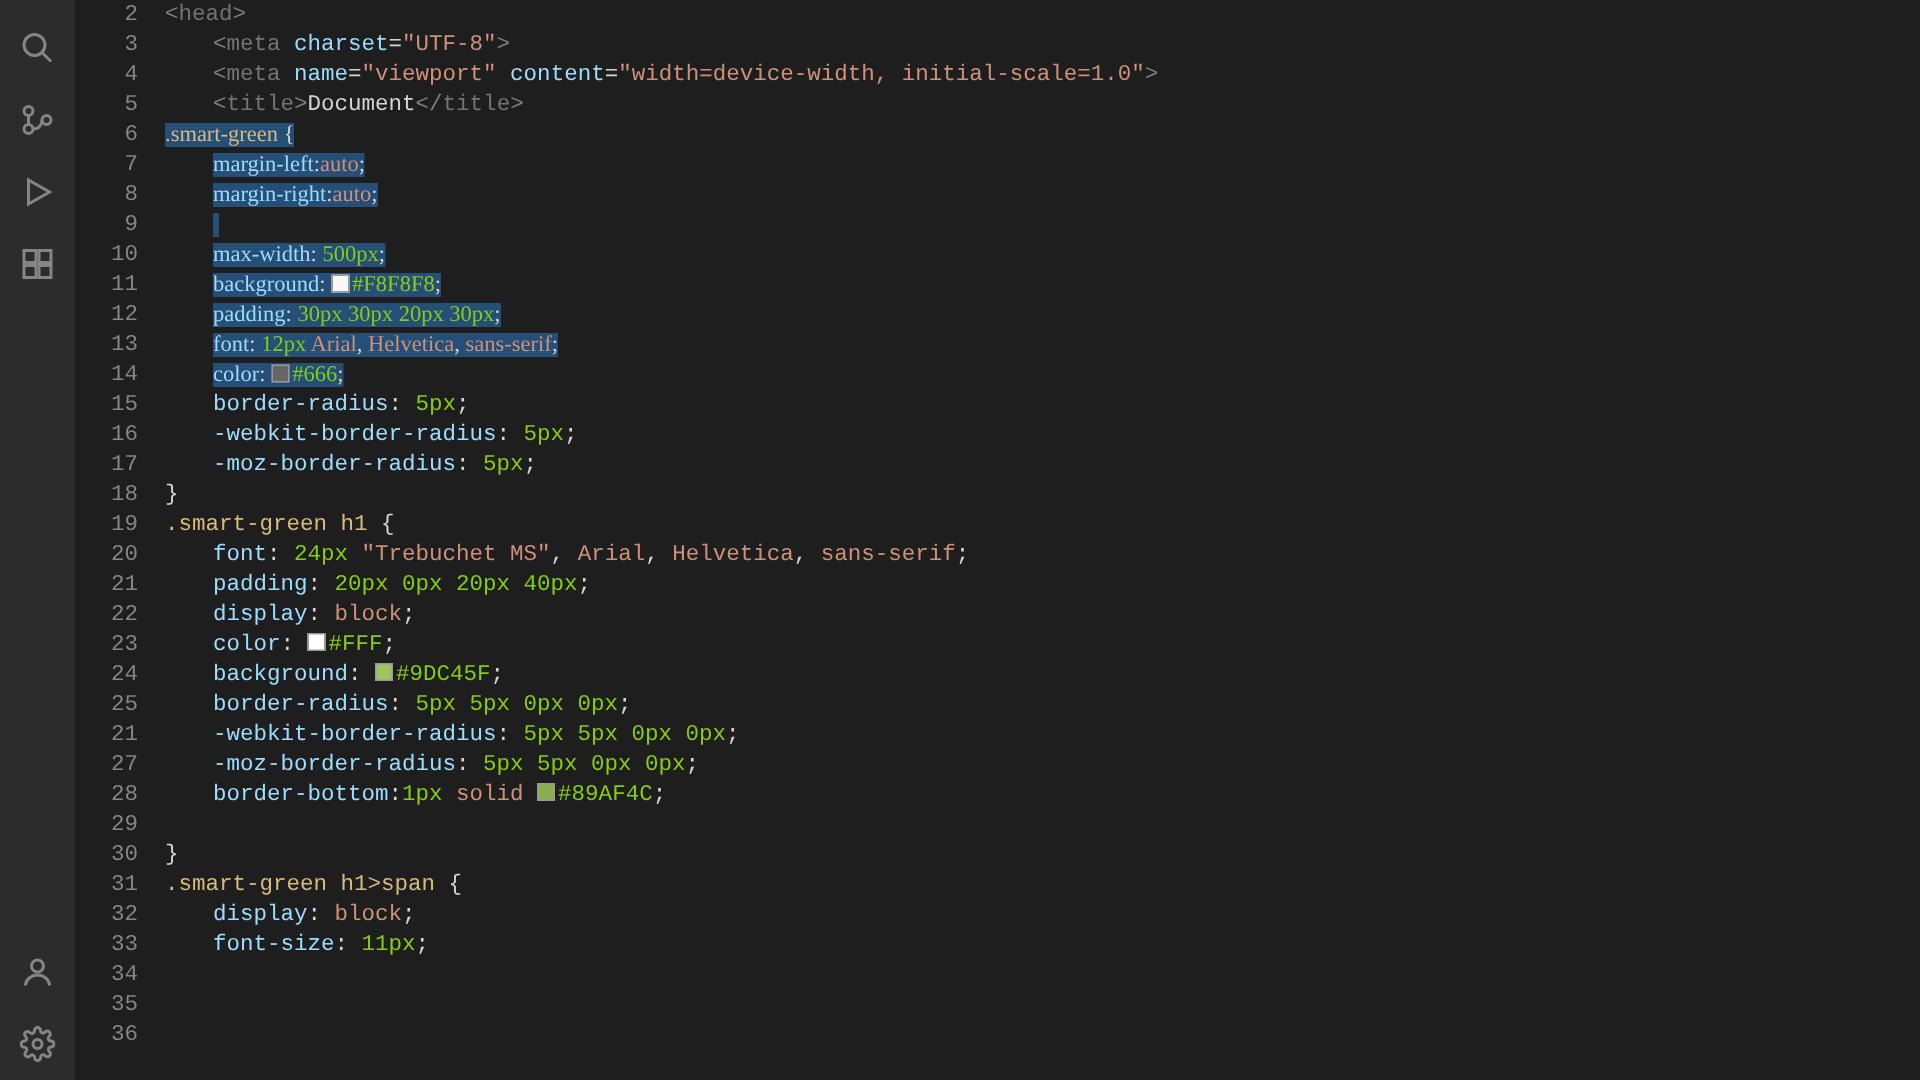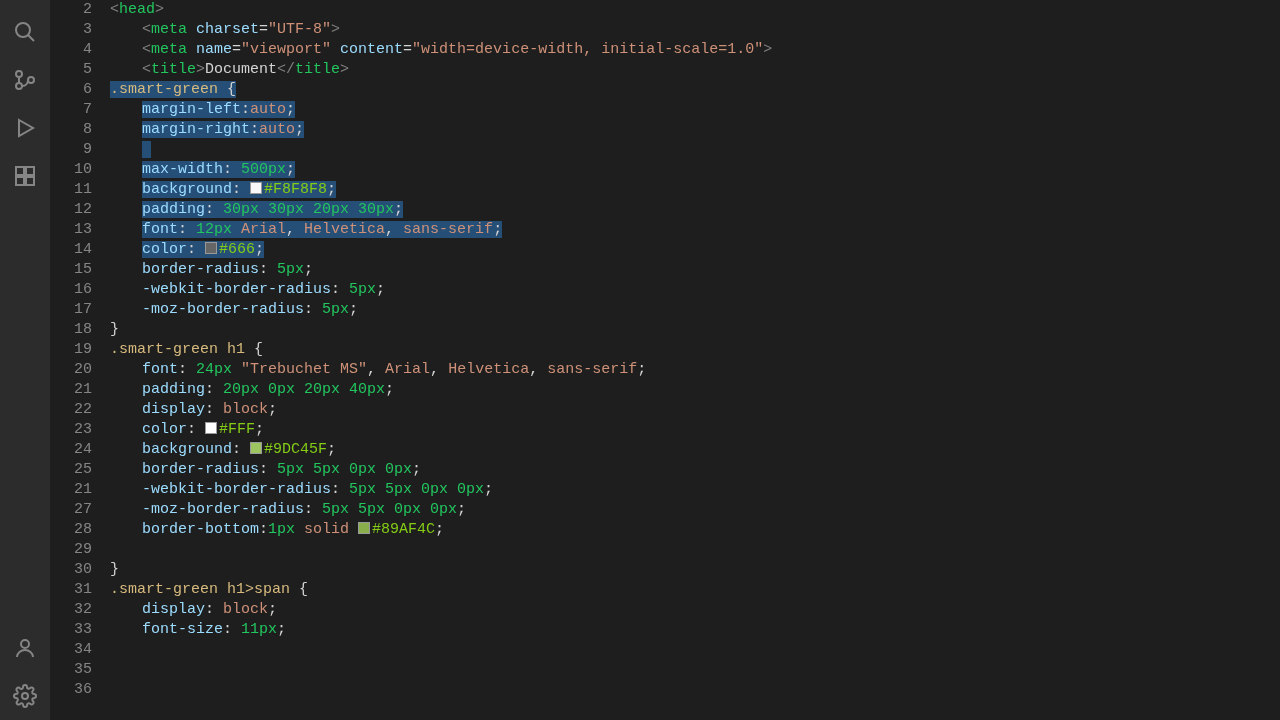--- a/index.html
+++ b/index.html
@@ -56,30 +56,31 @@
   }
   .line {
     height: 20px;
     line-height: 20px;
     white-space: pre;
     position: relative;
   }
   .sel {
     background: #264f78;
     display: inline;
+    font-family: Liberation Serif, serif;
   }
   
-  .c-tag { color: #22c55e; }
+  .c-tag { color: #737373; }
   .c-angle { color: #808080; }
   .c-attr { color: #9cdcfe; }
   .c-str { color: #ce9178; }
   .c-sel { color: #d7ba7d; }
   .c-prop { color: #9cdcfe; }
   .c-val { color: #84cc16; }
-  .c-num { color: #22c55e; }
+  .c-num { color: #84cc16; }
   .c-punc { color: #d4d4d4; }
   .c-kw { color: #ce9178; }
   .swatch {
     display: inline-block;
     width: 12px;
     height: 12px;
     border: 1px solid #999;
     vertical-align: -1px;
     margin-right: 2px;
   }

